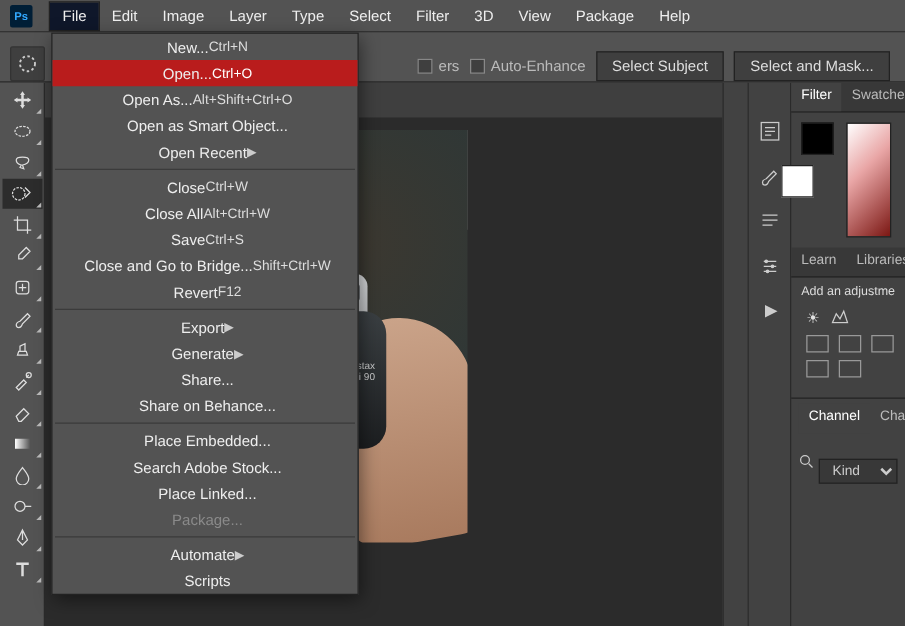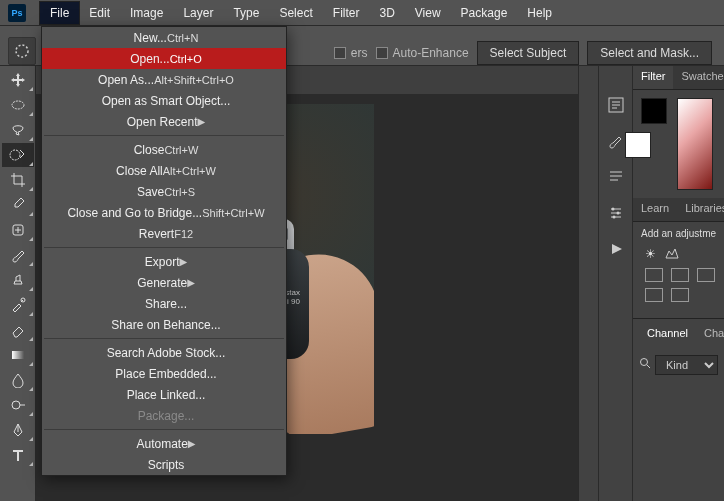--- a/index.html
+++ b/index.html
@@ -164,24 +164,24 @@
       <span class="fm-arrow">▶</span>
     </div>
     <div class="fm-row">
       <span>Share...</span>
     </div>
     <div class="fm-row">
       <span>Share on Behance...</span>
     </div>
     <div class="fm-sep"></div>
     <div class="fm-row">
+      <span>Place Embedded...</span>
+    </div>
+    <div class="fm-row">
       <span>Search Adobe Stock...</span>
-    </div>
-    <div class="fm-row">
-      <span>Place Embedded...</span>
     </div>
     <div class="fm-row">
       <span>Place Linked...</span>
     </div>
     <div class="fm-row disabled">
       <span>Package...</span>
     </div>
     <div class="fm-sep"></div>
     <div class="fm-row">
       <span>Automate</span>
@@ -406,17 +406,17 @@
     <div class="layers-panel">
       <div class="panel-tabs" style="background:transparent;border:none">
         <div class="ptab active">Channel</div>
         <div class="ptab">Channel</div>
       </div>
       <div style="display:flex; align-items:center; gap:4px; margin-top:4px;">
         <svg width="12" height="12">
             <circle cx="5" cy="5" r="3.5" fill="none" stroke="#ccc"></circle>
             <path d="M8 8l3 3" stroke="#ccc"></path>
           </svg>
-        <select class="dropdown" style="margin-top:4px;flex:1"><option>Kind</option></select>
+        <select class="dropdown" style="margin-top:16px;flex:1"><option>Kind</option></select>
       </div>
     </div>
   </div>
 </div>
 
 </body></html>

